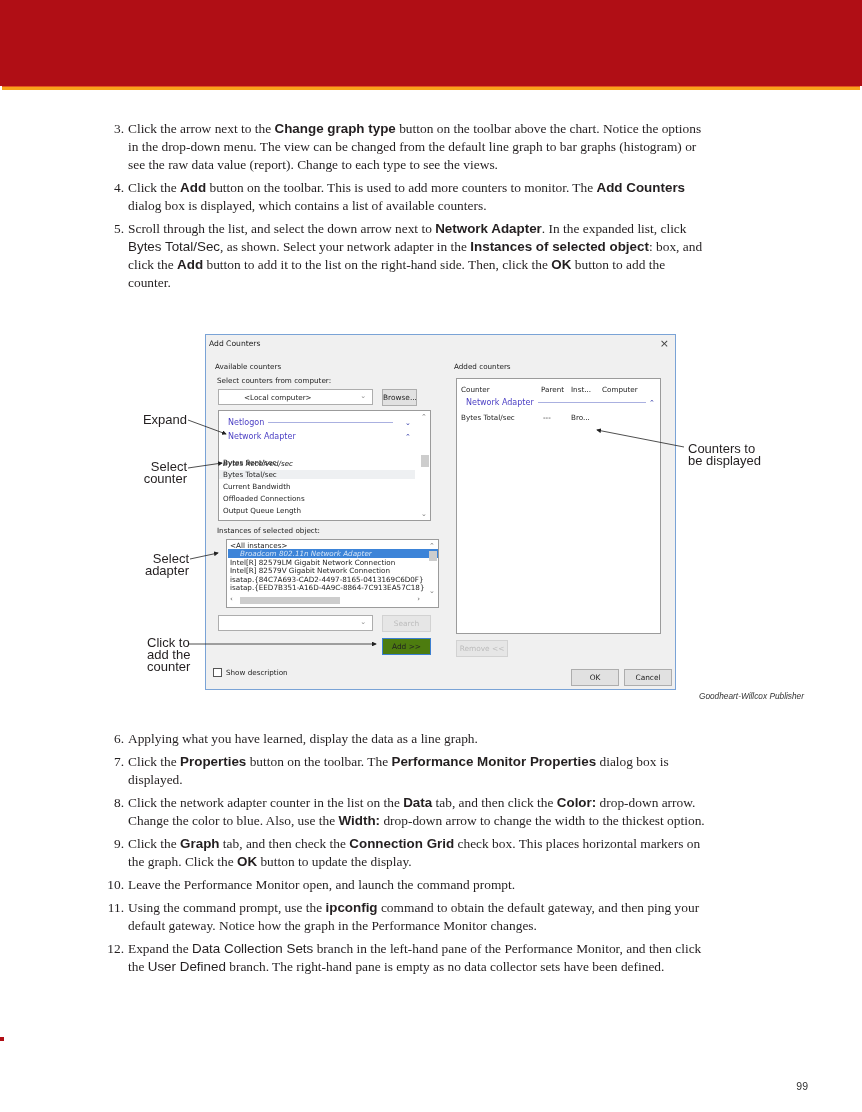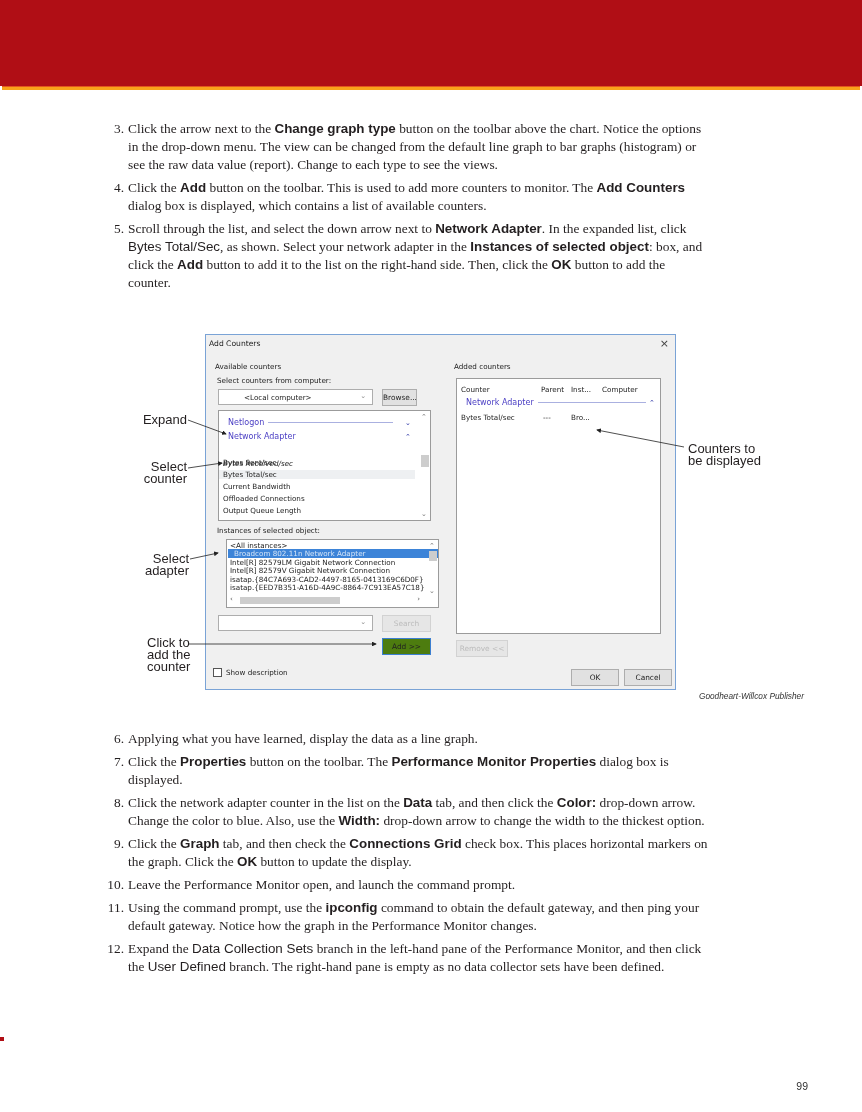--- a/index.html
+++ b/index.html
@@ -91,21 +91,21 @@
         <span style="position:absolute;left:2px;top:2px;font-size:7px;color:#777;">⌃</span>
         <div class="thumb" style="top:44px;height:12px;"></div>
         <span style="position:absolute;left:2px;bottom:2px;font-size:7px;color:#777;">⌄</span>
       </div>
     </div>
 
     <div class="lbl" style="left:11px;top:191px;">Instances of selected object:</div>
 
     <div class="box" style="left:20px;top:204px;width:213px;height:69px;overflow:hidden;">
       <div class="list-row" style="top:1px;left:3px;">&lt;All instances&gt;</div>
-      <div class="list-row sel-row" style="top:9px;left:1px;width:230px;padding-left:6px;">Broadcom 802.11n Network Adapter</div>
+      <div class="list-row sel-row" style="top:9px;left:1px;width:230px;padding-left:12px;font-style:italic;">Broadcom 802.11n Network Adapter</div>
       <div class="list-row" style="top:18px;left:3px;">Intel[R] 82579LM Gigabit Network Connection</div>
       <div class="list-row" style="top:26px;left:3px;">Intel[R] 82579V Gigabit Network Connection</div>
       <div class="list-row" style="top:35px;left:3px;">isatap.{84C7A693-CAD2-4497-8165-0413169C6D0F}</div>
       <div class="list-row" style="top:43px;left:3px;">isatap.{EED7B351-A16D-4A9C-8864-7C913EA57C18}</div>
       <div style="position:absolute;left:3px;top:56px;width:190px;height:9px;">
         <span style="position:absolute;left:0;top:-1px;font-size:7px;color:#555;">‹</span>
         <div style="position:absolute;left:10px;top:1px;width:100px;height:7px;background:#cdcdcd;"></div>
         <span style="position:absolute;right:0;top:-1px;font-size:7px;color:#555;">›</span>
       </div>
       <div class="vscroll" style="right:0;top:0;height:55px;">
@@ -177,20 +177,20 @@
     <line x1="684" y1="117" x2="597" y2="100" stroke="#222" stroke-width="0.8" marker-end="url(#ah)"></line>
   </svg>
 </div>
 
 <div class="credit">Goodheart-Willcox Publisher</div>
 
 <div class="steps steps-bottom" id="steps-bottom">
     <div class="step"><span class="num">6.</span><span>Applying what you have learned, display the data as a line graph.</span></div>
     <div class="step"><span class="num">7.</span><span>Click the </span><b>Properties</b><span> button on the toolbar. The </span><b>Performance Monitor Properties</b><span> dialog box is displayed.</span></div>
     <div class="step"><span class="num">8.</span><span>Click the network adapter counter in the list on the </span><b>Data</b><span> tab, and then click the </span><b>Color:</b><span> drop-down arrow. Change the color to blue. Also, use the </span><b>Width:</b><span> drop-down arrow to change the width to the thickest option.</span></div>
-    <div class="step"><span class="num">9.</span><span>Click the </span><b>Graph</b><span> tab, and then check the </span><b>Connections Grid</b><span> check box. This places horizontal markers on the graph. Click the </span><b>OK</b><span> button to update the display.</span></div>
+    <div class="step"><span class="num">9.</span><span>Click the </span><b>Graph</b><span> tab, and then check the </span><b>Connection Grid</b><span> check box. This places horizontal markers on the graph. Click the </span><b>OK</b><span> button to update the display.</span></div>
     <div class="step"><span class="num">10.</span><span>Leave the Performance Monitor open, and launch the command prompt.</span></div>
     <div class="step"><span class="num">11.</span><span>Using the command prompt, use the </span><b>ipconfig</b><span> command to obtain the default gateway, and then ping your default gateway. Notice how the graph in the Performance Monitor changes.</span></div>
     <div class="step"><span class="num">12.</span><span>Expand the </span><span class="sans">Data Collection Sets</span><span> branch in the left-hand pane of the Performance Monitor, and then click the </span><span class="sans">User Defined</span><span> branch. The right-hand pane is empty as no data collector sets have been defined.</span></div>
   </div>
 
 <div class="footer-copy">Copyright Goodheart-Willcox Co., Inc.</div>
 <div class="footer-page">99</div>
 
 </body></html>

